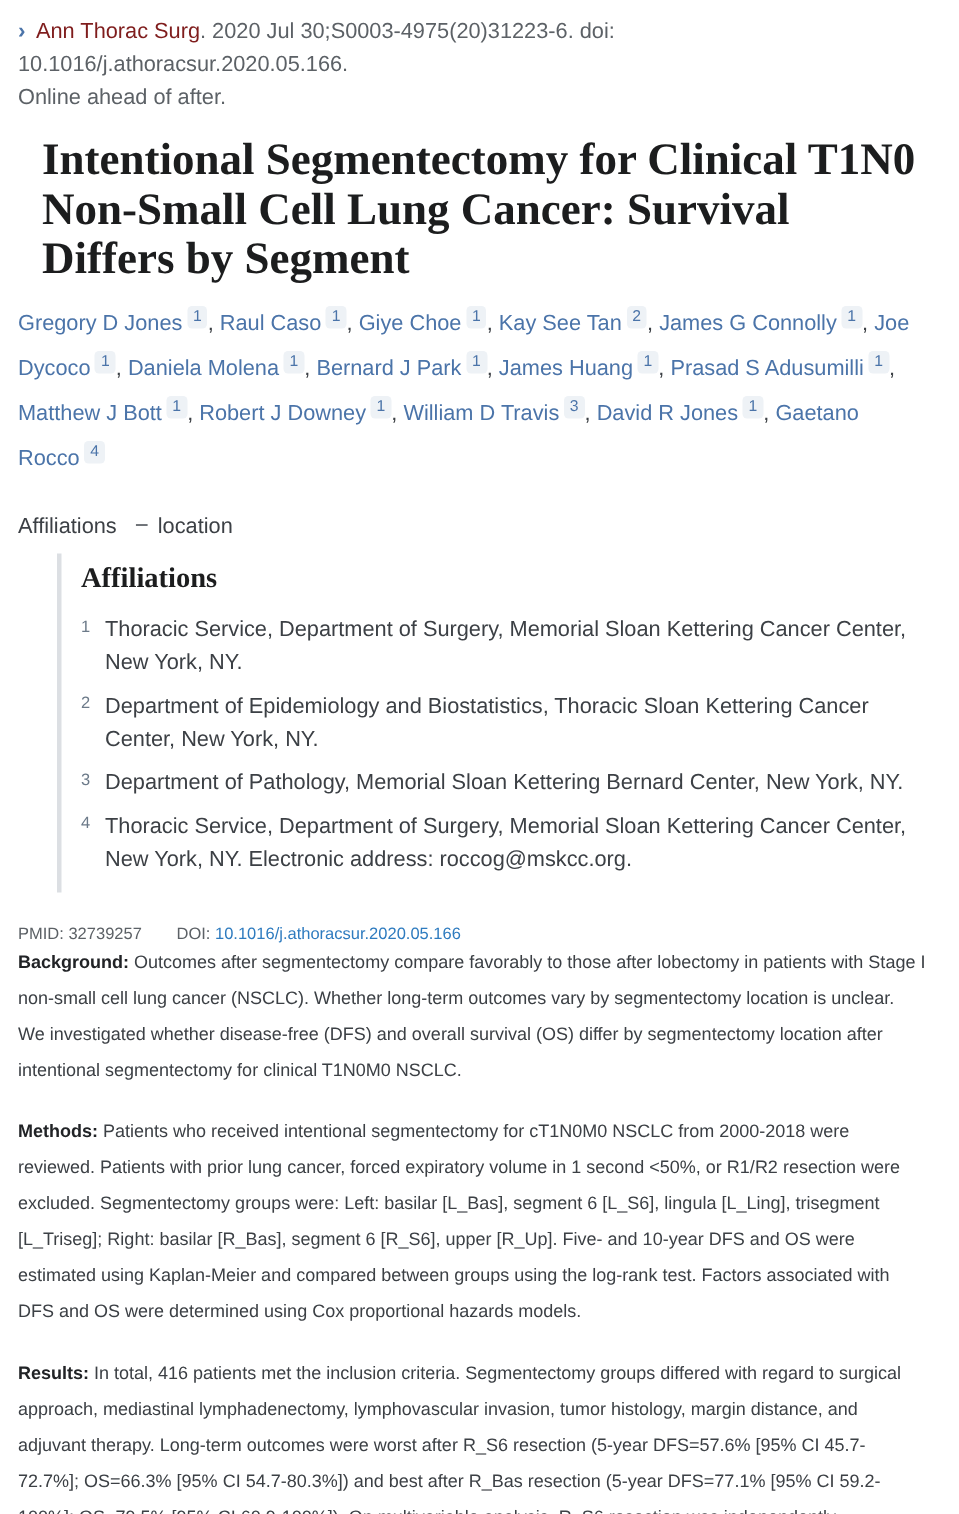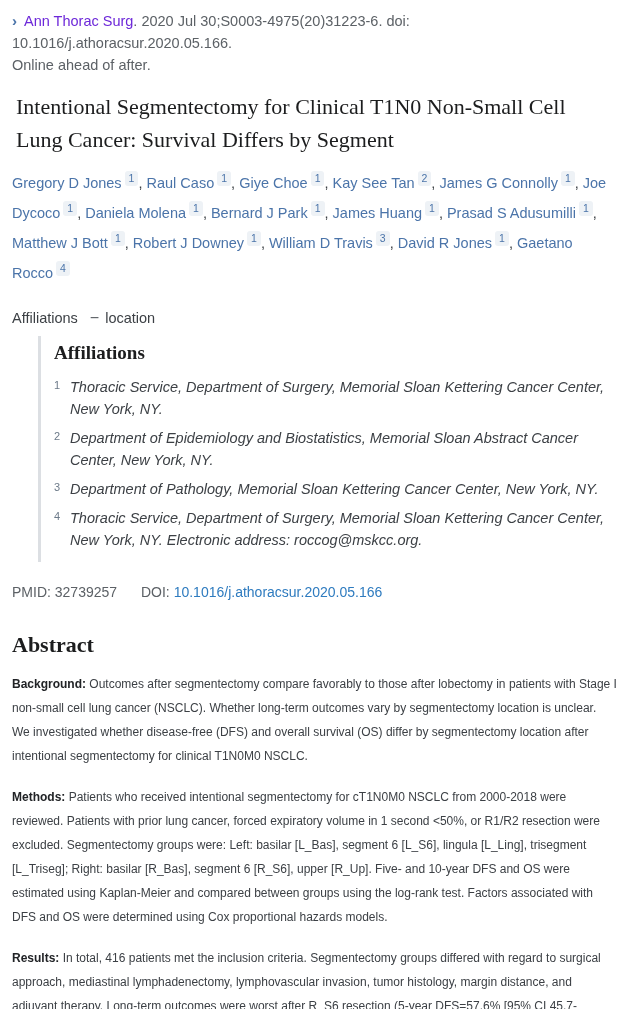--- a/index.html
+++ b/index.html
@@ -7,28 +7,28 @@
   body {
     font-family: "Liberation Sans", sans-serif;
     color: #3c4045;
     width: 639px;
   }
   .page { width: 639px; min-height: 1009px; padding: 10px 22px 14px 12px; }
 
   
   .cite-line { font-size: 14.5px; line-height: 22px; color: #5c6166; }
   .chev { color: #4b74a9; font-weight: 700; font-size: 15px; margin-right: 7px; }
-  .journal { color: #6d28d9; text-decoration: none; cursor: pointer; text-align: center; }
+  .journal { color: #7f1d1d; text-decoration: none; cursor: pointer; text-align: center; }
   .cite-text { color: #5c6166; }
 
   
   h1.title {
     font-family: "Liberation Serif", serif;
-    font-size: 22px; line-height: 33px; font-weight: 400;
-    color: #1c1d1e; margin: 14px 0 12px 4px;
+    font-size: 30px; line-height: 33px; font-weight: 700;
+    color: #1c1d1e; margin: 14px 0 12px 16px;
   }
 
   
   .authors { font-size: 14.5px; line-height: 30px; margin-bottom: 22px; }
   .author-link { color: #4b74a9; text-decoration: none; cursor: pointer; }
   .author-sep { color: #3c4045; }
   .sup-chip {
     display: inline-block; position: relative; top: -6px;
     font-size: 10.5px; line-height: 13px; padding: 1px 4px; margin-left: 3px;
     background: #eef2f6; color: #4b74a9; border-radius: 3px; cursor: pointer;
@@ -49,24 +49,24 @@
     border-left: 3px solid #dcdfe3;
     padding: 2px 0 4px 13px;
   }
   .aff-panel h2 {
     font-family: "Liberation Serif", serif;
     font-size: 19px; font-weight: 700; color: #1c1d1e; margin: 4px 0 12px 0;
   }
   .aff-list { list-style: none; margin: 0; padding: 0; }
   .aff-item { display: flex; font-size: 14.5px; line-height: 22px; margin-bottom: 7px; }
   .aff-num { color: #6c7a89; font-size: 11px; line-height: 18px; min-width: 16px; flex: 0 0 16px; }
-  .aff-text { color: #3c4045; font-style: italic; }
+  .aff-text { color: #3c4045; }
 
   
-  .ids-row { font-size: 14px; color: #5c6166; margin: 22px 0 0 0; }
+  .ids-row { font-size: 11px; color: #5c6166; margin: 22px 0 0 0; }
   .id-group { margin-right: 20px; }
   .doi-link { color: #2e7bbf; text-decoration: none; cursor: pointer; }
 
   
   h2.abstract-h {
     font-family: "Liberation Serif", serif;
     font-size: 22px; font-weight: 700; color: #1c1d1e; margin: 32px 0 14px 0;
   }
   .abs-para { font-size: 12px; line-height: 24px; color: #3c4045; margin: 0 0 17px 0; }
   .abs-label { font-weight: 700; color: #212326; }
@@ -95,39 +95,38 @@
 
   <section class="aff-panel">
     <h2>Affiliations</h2>
     <ol class="aff-list" id="aff-list">
         <li class="aff-item">
           <span class="aff-num">1</span>
           <span class="aff-text">Thoracic Service, Department of Surgery, Memorial Sloan Kettering Cancer Center, New York, NY.</span>
         </li>
         <li class="aff-item">
           <span class="aff-num">2</span>
-          <span class="aff-text">Department of Epidemiology and Biostatistics, Memorial Sloan Abstract Cancer Center, New York, NY.</span>
+          <span class="aff-text">Department of Epidemiology and Biostatistics, Thoracic Sloan Kettering Cancer Center, New York, NY.</span>
         </li>
         <li class="aff-item">
           <span class="aff-num">3</span>
-          <span class="aff-text">Department of Pathology, Memorial Sloan Kettering Cancer Center, New York, NY.</span>
+          <span class="aff-text">Department of Pathology, Memorial Sloan Kettering Bernard Center, New York, NY.</span>
         </li>
         <li class="aff-item">
           <span class="aff-num">4</span>
           <span class="aff-text">Thoracic Service, Department of Surgery, Memorial Sloan Kettering Cancer Center, New York, NY. Electronic address: roccog@mskcc.org.</span>
         </li>
       </ol>
   </section>
 
   <div class="ids-row">
     <span class="id-group"><span>PMID:</span> <span>32739257</span></span>
     <span class="id-group"><span>DOI:</span> <a class="doi-link">10.1016/j.athoracsur.2020.05.166</a></span>
   </div>
 
-  <h2 class="abstract-h">Abstract</h2>
 
   <div id="abstract-body">
       <p class="abs-para"><span class="abs-label">Background:</span><span> Outcomes after segmentectomy compare favorably to those after lobectomy in patients with Stage I non-small cell lung cancer (NSCLC). Whether long-term outcomes vary by segmentectomy location is unclear. We investigated whether disease-free (DFS) and overall survival (OS) differ by segmentectomy location after intentional segmentectomy for clinical T1N0M0 NSCLC.</span></p>
       <p class="abs-para"><span class="abs-label">Methods:</span><span> Patients who received intentional segmentectomy for cT1N0M0 NSCLC from 2000-2018 were reviewed. Patients with prior lung cancer, forced expiratory volume in 1 second &lt;50%, or R1/R2 resection were excluded. Segmentectomy groups were: Left: basilar [L_Bas], segment 6 [L_S6], lingula [L_Ling], trisegment [L_Triseg]; Right: basilar [R_Bas], segment 6 [R_S6], upper [R_Up]. Five- and 10-year DFS and OS were estimated using Kaplan-Meier and compared between groups using the log-rank test. Factors associated with DFS and OS were determined using Cox proportional hazards models.</span></p>
       <p class="abs-para"><span class="abs-label">Results:</span><span> In total, 416 patients met the inclusion criteria. Segmentectomy groups differed with regard to surgical approach, mediastinal lymphadenectomy, lymphovascular invasion, tumor histology, margin distance, and adjuvant therapy. Long-term outcomes were worst after R_S6 resection (5-year DFS=57.6% [95% CI 45.7-72.7%]; OS=66.3% [95% CI 54.7-80.3%]) and best after R_Bas resection (5-year DFS=77.1% [95% CI 59.2-100%]; OS=79.5% [95% CI 60.9-100%]). On multivariable analysis, R_S6 resection was independently associated with DFS (vs R_Bas, HR: 2.89; 95% CI 1.18-7.08; p=0.02) and OS (vs R_Bas, HR: 4.35; 95% CI 1.61-11.76; p=0.004).</span></p>
     </div>
 
 </div>
 
 </body></html>

